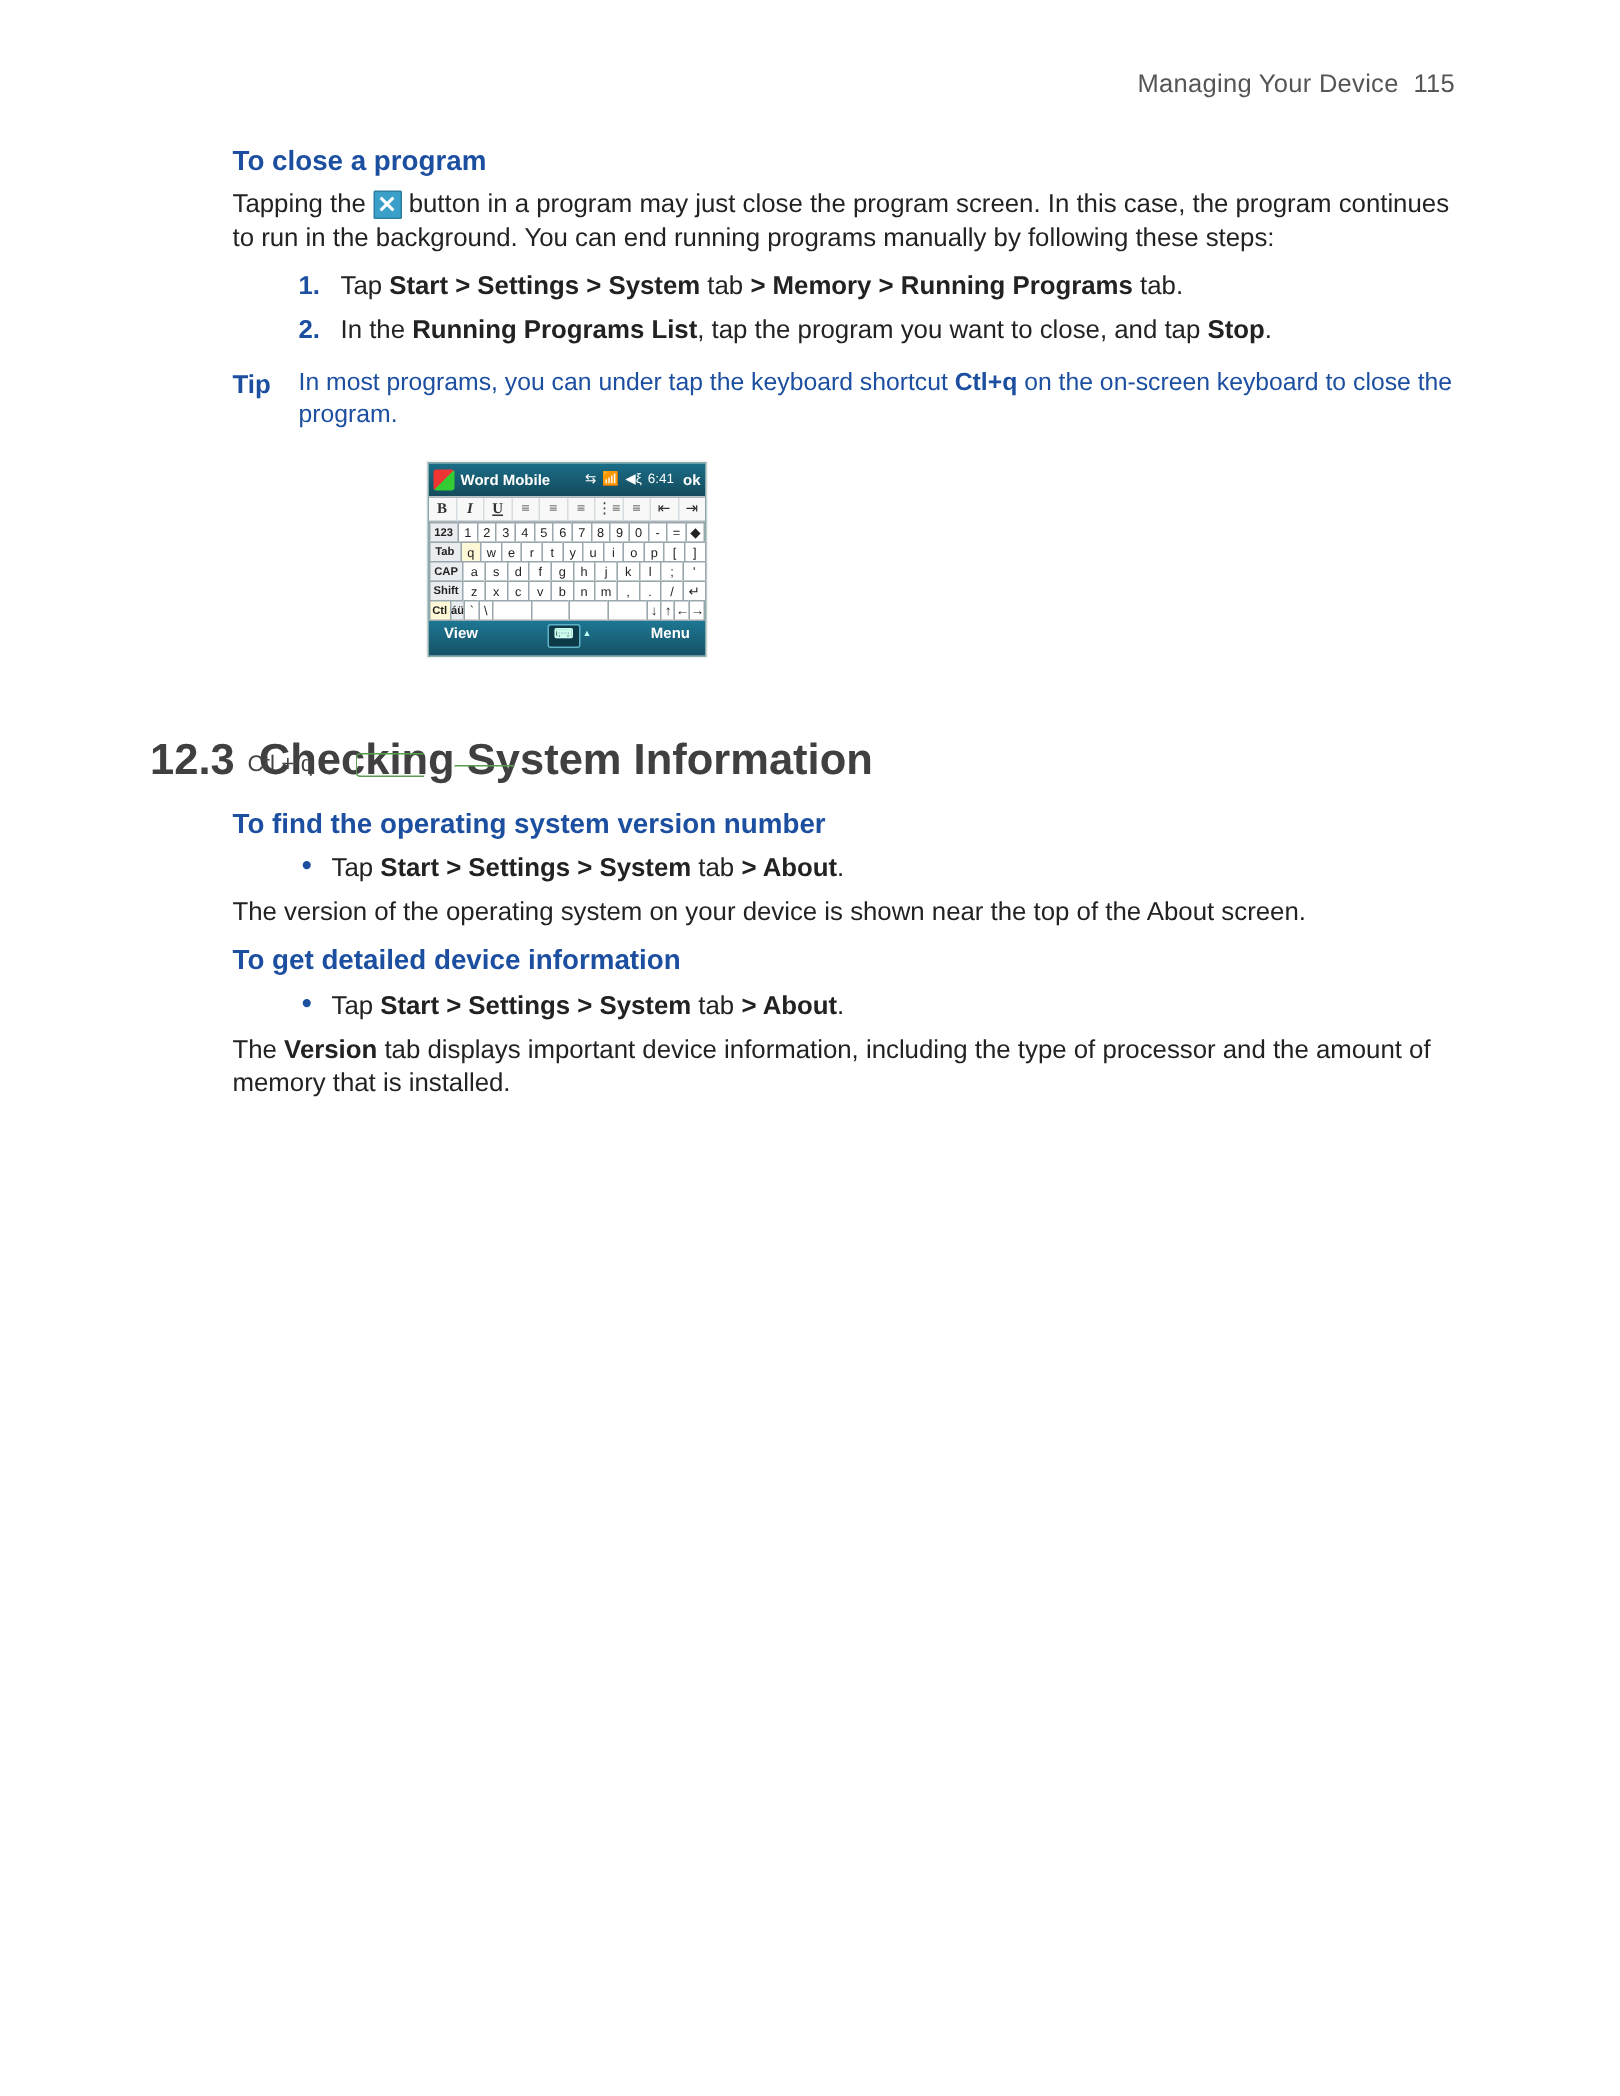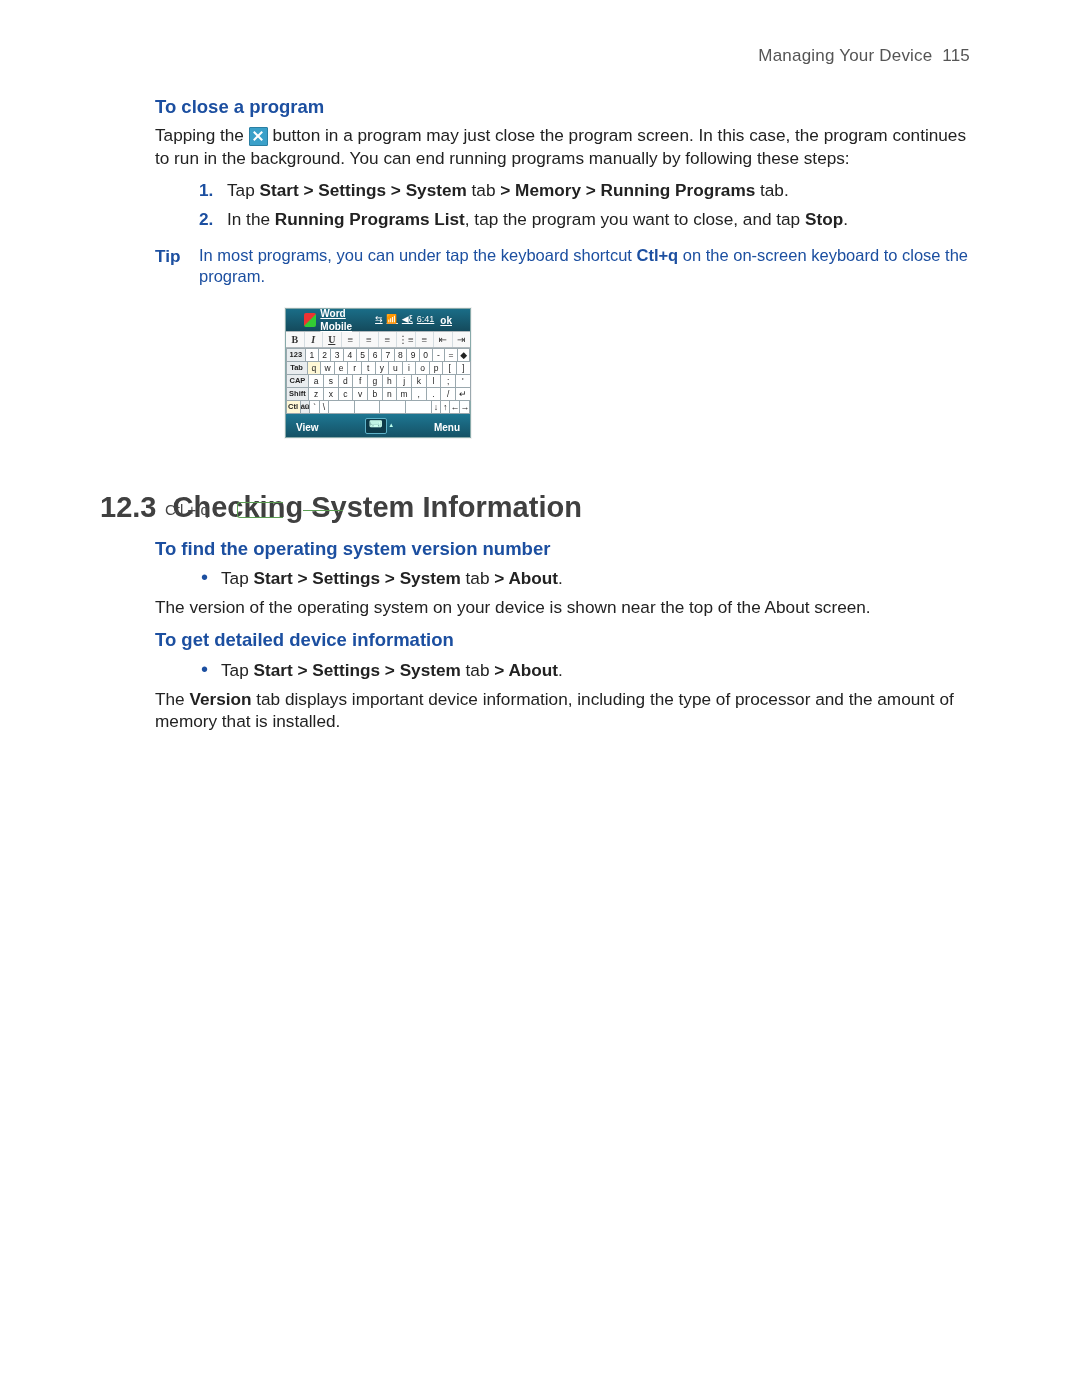--- a/index.html
+++ b/index.html
@@ -109,24 +109,23 @@
     width: 184px;
     border: 1px solid #8aa;
     background: #fff;
     font-size: 9px;
     box-shadow: 0 0 0 1px rgba(0,0,0,.05);
   }
   .titlebar {
     background: linear-gradient(#1a6d87, #144a5c);
     color: #fff;
     display: flex; align-items: center;
-    padding: 2px 18px;
+    padding: 2px 3px;
     font-size: 10px;
     height: 18px;
-    text-decoration: underline;
   }
   .flag {
     width: 14px; height: 14px; margin-right: 4px;
     background: linear-gradient(135deg,#e33 0 49%,#3c3 51% 100%);
     border-radius: 2px; position: relative;
   }
   .titlebar .spacer { flex:1; }
   .titlebar .glyph { margin: 0 2px; font-size: 9px; }
   .titlebar .ok { margin-left: 4px; font-weight: 700; font-size: 10px; }
 
@@ -173,21 +172,21 @@
     color: #222;
   }
   .key.wide { flex: 1.6; font-size: 7.2px; }
   .key.ctl { background: #e9edef; font-weight: 700; font-size: 7.5px; }
   .key.hl { background: #fff8d6; }
   .key.arrow { font-size: 9px; }
 
   .menubar {
     background: linear-gradient(#1e7894, #155266);
     color: #fff;
-    display: flex; align-items: flex-end; justify-content: space-between;
+    display: flex; align-items: flex-start; justify-content: space-between;
     padding: 3px 10px;
     font-size: 10px; font-weight: 700;
     height: 18px;
   }
   .menubar .mid {
     width: 20px; height: 14px;
     background: #0d3a49;
     border: 1px solid #5fb3c9;
     border-radius: 2px;
     position: relative;

